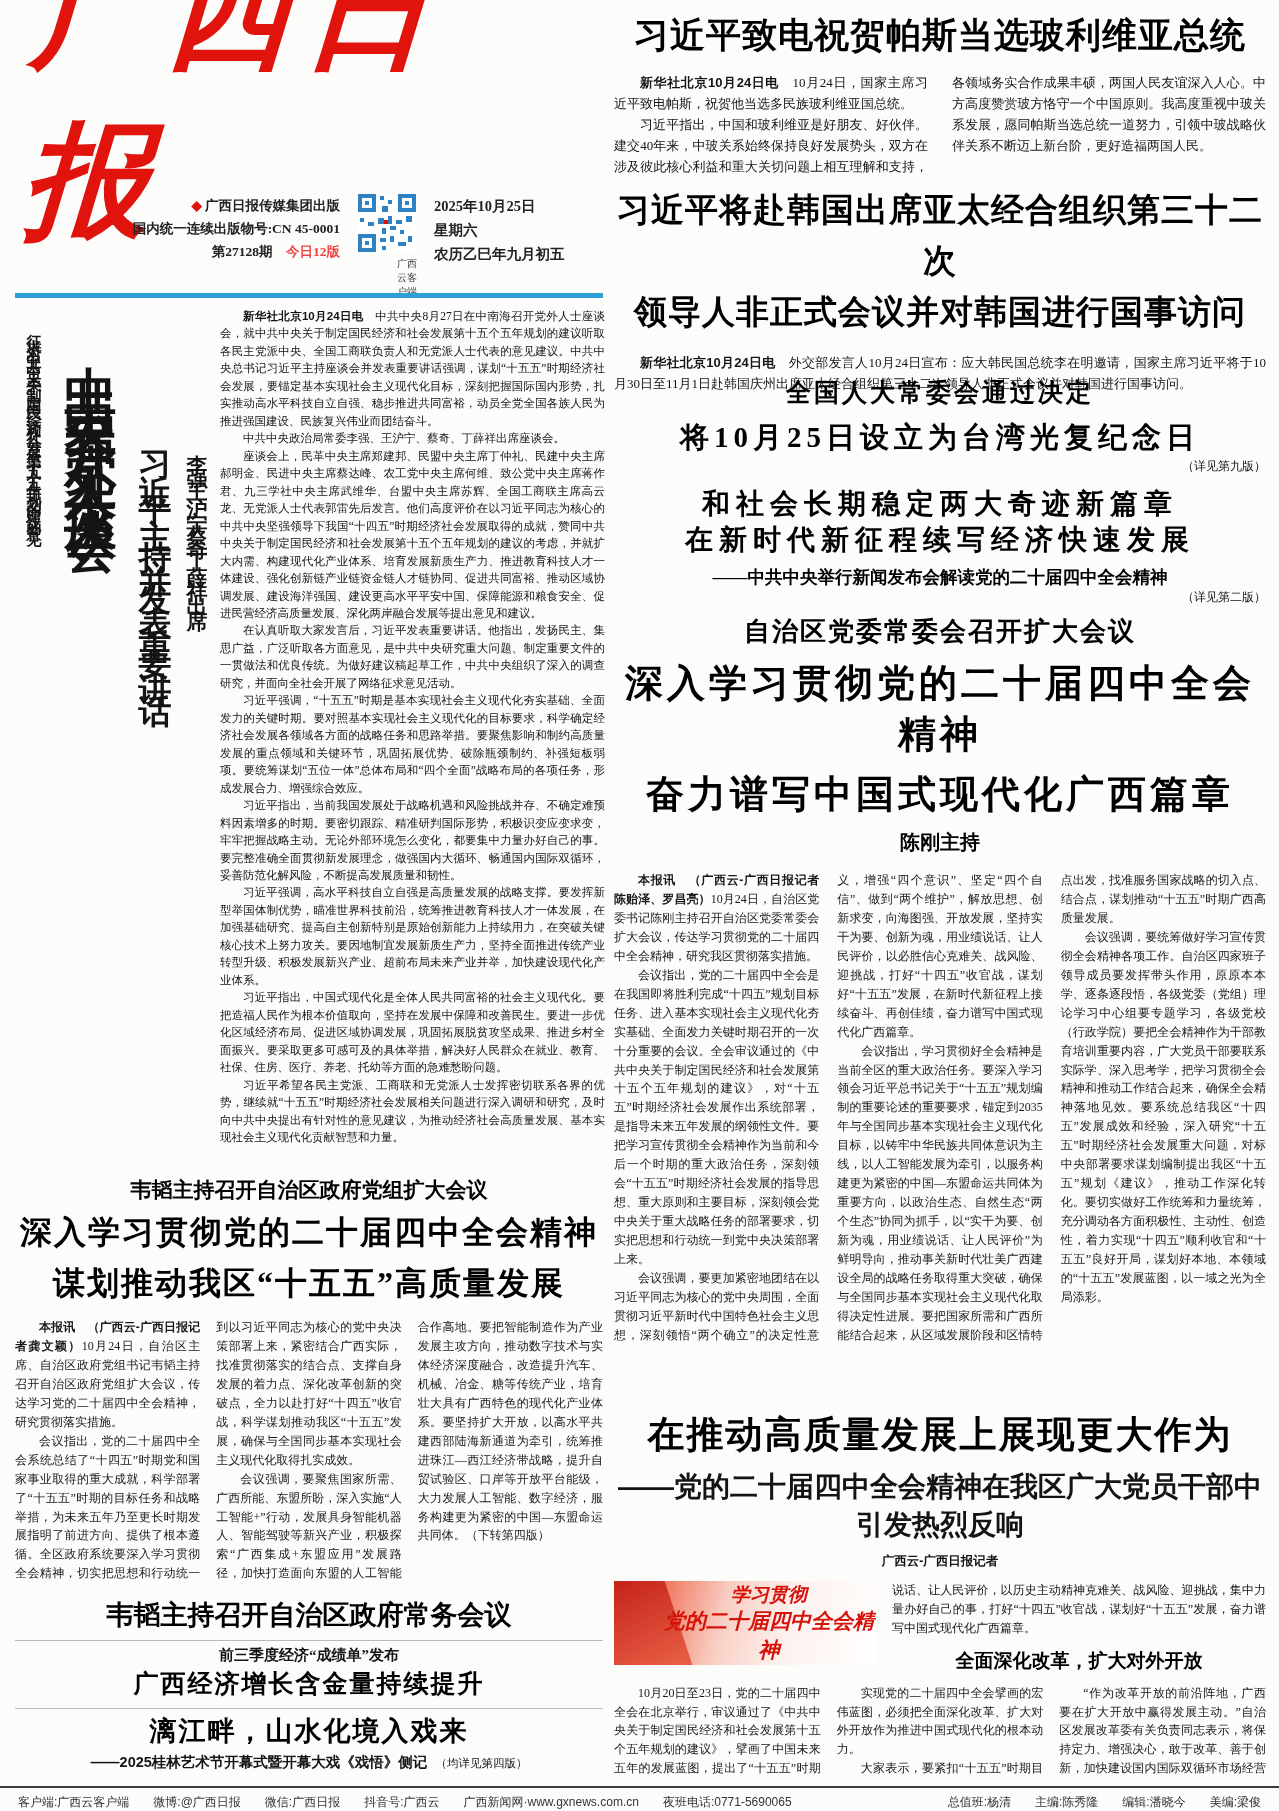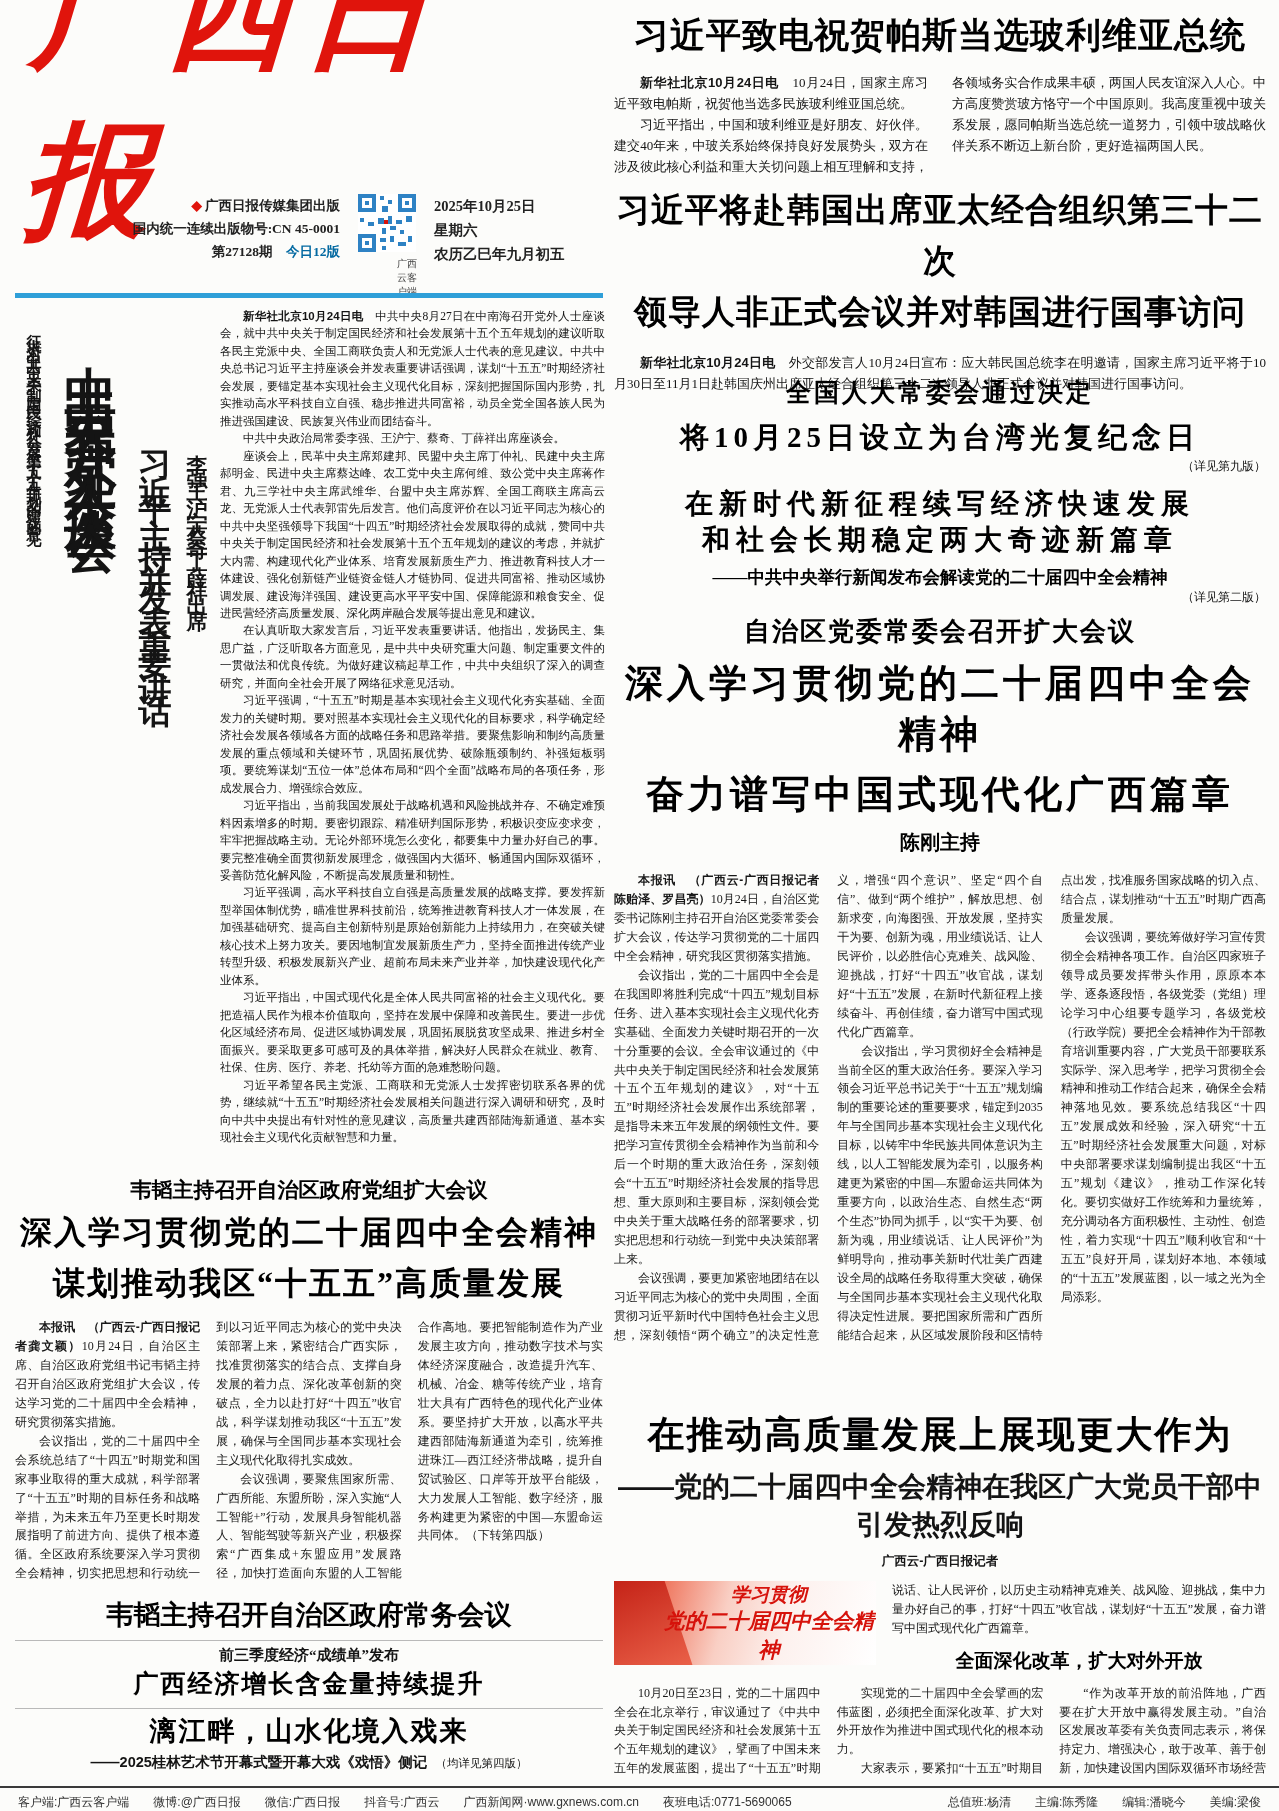--- a/index.html
+++ b/index.html
@@ -10,21 +10,21 @@
   .ctr{text-align:center;}
   .para{margin:0;text-indent:2em;text-align:justify;}
   b.dl{font-family:"Liberation Sans",sans-serif;}
 
   
   .mast-title{left:28px;top:10px;width:505px;height:175px;display:flex;align-items:center;justify-content:center;
      font-size:126px;font-weight:bold;color:#e0140c;letter-spacing:10px;font-style:italic;
      font-family:"DejaVu Serif",serif;transform:skewX(-3deg);}
   .mast-info{left:45px;top:194px;width:555px;display:flex;gap:16px;align-items:flex-start;}
   .pub-block{width:295px;text-align:right;font-size:13.5px;font-weight:bold;line-height:23px;color:#222;}
-  .pub-block .red{color:#0369a1;}
+  .pub-block .red{color:#ef4444;}
   .diamond{color:#e0140c;margin-right:3px;}
   .date-block{font-size:14.5px;font-weight:bold;line-height:24px;color:#222;}
   .qr-wrap{width:62px;text-align:center;}
   .qr-label{font-size:10px;color:#444;margin-top:1px;font-family:"Liberation Sans",sans-serif;margin-left:40px;}
   .blue-rule{left:15px;top:293px;width:588px;height:5px;background:#2f9fd8;}
 
   
   .hv-black{font-family:"Liberation Sans",sans-serif;font-weight:900;color:#000;}
   .hv-song{font-family:"Liberation Serif",serif;font-weight:bold;color:#000;}
   .note{font-size:12px;text-align:right;color:#111;}
@@ -169,21 +169,21 @@
     <div class="vert w-sub2">李强王沪宁蔡奇丁薛祥出席</div>
     <div class="w-body">
       <p class="para"><b class="dl">新华社北京10月24日电</b><span>　中共中央8月27日在中南海召开党外人士座谈会，就中共中央关于制定国民经济和社会发展第十五个五年规划的建议听取各民主党派中央、全国工商联负责人和无党派人士代表的意见建议。中共中央总书记习近平主持座谈会并发表重要讲话强调，谋划“十五五”时期经济社会发展，要锚定基本实现社会主义现代化目标，深刻把握国际国内形势，扎实推动高水平科技自立自强、稳步推进共同富裕，动员全党全国各族人民为推进强国建设、民族复兴伟业而团结奋斗。</span></p>
     <p class="para">中共中央政治局常委李强、王沪宁、蔡奇、丁薛祥出席座谈会。</p>
         <p class="para">座谈会上，民革中央主席郑建邦、民盟中央主席丁仲礼、民建中央主席郝明金、民进中央主席蔡达峰、农工党中央主席何维、致公党中央主席蒋作君、九三学社中央主席武维华、台盟中央主席苏辉、全国工商联主席高云龙、无党派人士代表郭雷先后发言。他们高度评价在以习近平同志为核心的中共中央坚强领导下我国“十四五”时期经济社会发展取得的成就，赞同中共中央关于制定国民经济和社会发展第十五个五年规划的建议的考虑，并就扩大内需、构建现代化产业体系、培育发展新质生产力、推进教育科技人才一体建设、强化创新链产业链资金链人才链协同、促进共同富裕、推动区域协调发展、建设海洋强国、建设更高水平平安中国、保障能源和粮食安全、促进民营经济高质量发展、深化两岸融合发展等提出意见和建议。</p>
         <p class="para">在认真听取大家发言后，习近平发表重要讲话。他指出，发扬民主、集思广益，广泛听取各方面意见，是中共中央研究重大问题、制定重要文件的一贯做法和优良传统。为做好建议稿起草工作，中共中央组织了深入的调查研究，并面向全社会开展了网络征求意见活动。</p>
         <p class="para">习近平强调，“十五五”时期是基本实现社会主义现代化夯实基础、全面发力的关键时期。要对照基本实现社会主义现代化的目标要求，科学确定经济社会发展各领域各方面的战略任务和思路举措。要聚焦影响和制约高质量发展的重点领域和关键环节，巩固拓展优势、破除瓶颈制约、补强短板弱项。要统筹谋划“五位一体”总体布局和“四个全面”战略布局的各项任务，形成发展合力、增强综合效应。</p>
         <p class="para">习近平指出，当前我国发展处于战略机遇和风险挑战并存、不确定难预料因素增多的时期。要密切跟踪、精准研判国际形势，积极识变应变求变，牢牢把握战略主动。无论外部环境怎么变化，都要集中力量办好自己的事。要完整准确全面贯彻新发展理念，做强国内大循环、畅通国内国际双循环，妥善防范化解风险，不断提高发展质量和韧性。</p>
         <p class="para">习近平强调，高水平科技自立自强是高质量发展的战略支撑。要发挥新型举国体制优势，瞄准世界科技前沿，统筹推进教育科技人才一体发展，在加强基础研究、提高自主创新特别是原始创新能力上持续用力，在突破关键核心技术上努力攻关。要因地制宜发展新质生产力，坚持全面推进传统产业转型升级、积极发展新兴产业、超前布局未来产业并举，加快建设现代化产业体系。</p>
         <p class="para">习近平指出，中国式现代化是全体人民共同富裕的社会主义现代化。要把造福人民作为根本价值取向，坚持在发展中保障和改善民生。要进一步优化区域经济布局、促进区域协调发展，巩固拓展脱贫攻坚成果、推进乡村全面振兴。要采取更多可感可及的具体举措，解决好人民群众在就业、教育、社保、住房、医疗、养老、托幼等方面的急难愁盼问题。</p>
-        <p class="para">习近平希望各民主党派、工商联和无党派人士发挥密切联系各界的优势，继续就“十五五”时期经济社会发展相关问题进行深入调研和研究，及时向中共中央提出有针对性的意见建议，高质量共建西部陆海新通道、基本实现社会主义现代化贡献智慧和力量。</p>
+        <p class="para">习近平希望各民主党派、工商联和无党派人士发挥密切联系各界的优势，继续就“十五五”时期经济社会发展相关问题进行深入调研和研究，及时向中共中央提出有针对性的意见建议，为推动经济社会高质量发展、基本实现社会主义现代化贡献智慧和力量。</p>
       </div>
   </div>
 
   <div class="abs wt1">
     <div class="hv-black wt1-kicker ctr">韦韬主持召开自治区政府党组扩大会议</div>
     <div class="hv-song wt1-line ctr">深入学习贯彻党的二十届四中全会精神</div>
     <div class="hv-song wt1-line ctr">谋划推动我区“十五五”高质量发展</div>
     <div class="wt1-body bodytxt">
       <p class="para"><b class="dl">本报讯　（广西云-广西日报记者龚文颖）</b><span>10月24日，自治区主席、自治区政府党组书记韦韬主持召开自治区政府党组扩大会议，传达学习党的二十届四中全会精神，研究贯彻落实措施。</span></p>
     <p class="para">会议指出，党的二十届四中全会系统总结了“十四五”时期党和国家事业取得的重大成就，科学部署了“十五五”时期的目标任务和战略举措，为未来五年乃至更长时期发展指明了前进方向、提供了根本遵循。全区政府系统要深入学习贯彻全会精神，切实把思想和行动统一到以习近平同志为核心的党中央决策部署上来，紧密结合广西实际，找准贯彻落实的结合点、支撑自身发展的着力点、深化改革创新的突破点，全力以赴打好“十四五”收官战，科学谋划推动我区“十五五”发展，确保与全国同步基本实现社会主义现代化取得扎实成效。</p>
@@ -223,22 +223,22 @@
     </div>
   </div>
 
   <div class="abs taiwan ctr">
     <div class="hv-song taiwan-kicker">全国人大常委会通过决定</div>
     <div class="hv-song taiwan-head">将10月25日设立为台湾光复纪念日</div>
     <div class="note">（详见第九版）</div>
   </div>
 
   <div class="abs miracles ctr">
+    <div class="hv-song mir-line">和社会长期稳定两大奇迹新篇章</div>
     <div class="hv-song mir-line">在新时代新征程续写经济快速发展</div>
-    <div class="hv-song mir-line">和社会长期稳定两大奇迹新篇章</div>
     <div class="hv-song mir-sub">——中共中央举行新闻发布会解读党的二十届四中全会精神</div>
     <div class="note">（详见第二版）</div>
   </div>
 
   <div class="abs chengang">
     <div class="hv-song cg-kicker ctr">自治区党委常委会召开扩大会议</div>
     <div class="hv-black cg-line ctr">深入学习贯彻党的二十届四中全会精神</div>
     <div class="hv-black cg-line ctr">奋力谱写中国式现代化广西篇章</div>
     <div class="hv-song cg-presider ctr">陈刚主持</div>
     <div class="cg-body bodytxt">

